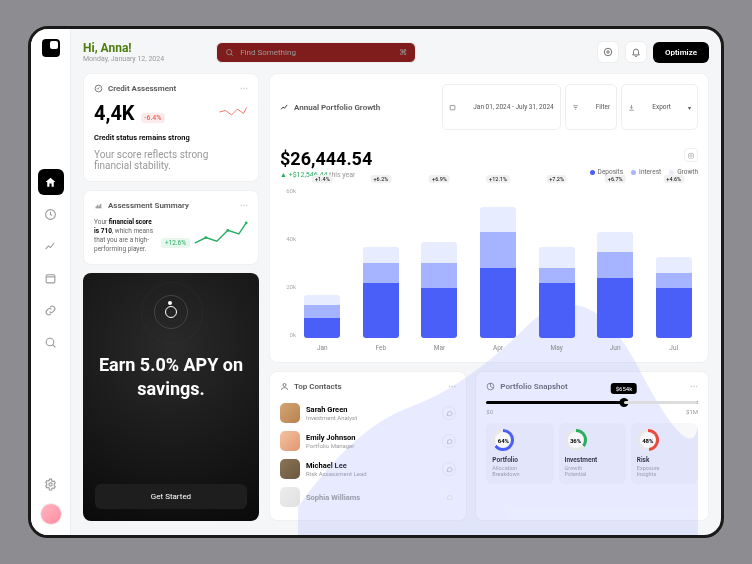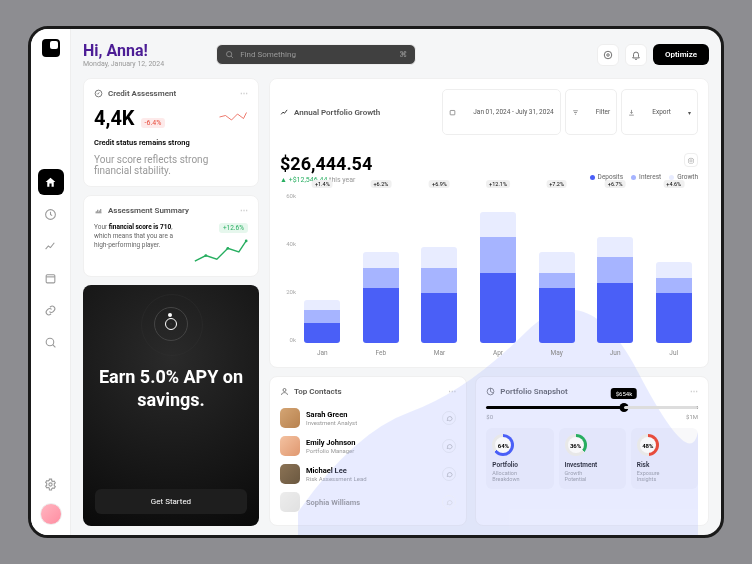--- a/index.html
+++ b/index.html
@@ -9,23 +9,23 @@
 .logo{width:18px;height:18px;background:#000;border-radius:4px;margin-bottom:10px;position:relative}
 .logo::after{content:"";position:absolute;width:8px;height:8px;background:#fff;border-radius:2px;top:2px;right:2px}
 .nav-spacer{flex:0 0 90px}
 .nav-icon{width:26px;height:26px;display:flex;align-items:center;justify-content:center;border-radius:6px;color:#999;cursor:pointer;font-size:11px}
 .nav-icon.active{background:#000;color:#fff}
 .nav-icon svg{width:13px;height:13px}
 .sidebar-bottom{margin-top:auto;display:flex;flex-direction:column;align-items:center;gap:6px}
 .avatar{width:22px;height:22px;border-radius:50%;background:linear-gradient(135deg,#ffb6c1,#ff8da1);border:1px solid #eee}
 .main{flex:1;padding:12px;overflow:hidden}
 .header{display:flex;align-items:center;gap:12px;margin-bottom:10px}
-.greeting h1{font-size:16px;font-weight:700;color:#4c1d95}
+.greeting h1{font-size:12px;font-weight:700;color:#4d7c0f}
 .greeting p{font-size:7px;color:#999}
-.search{flex:0 0 200px;margin-left:40px;background:#404040;border:1px solid #eee;border-radius:6px;padding:5px 8px;display:flex;align-items:center;gap:6px;font-size:8px;color:#999}
+.search{flex:0 0 200px;margin-left:40px;background:#7f1d1d;border:1px solid #eee;border-radius:6px;padding:5px 8px;display:flex;align-items:center;gap:6px;font-size:8px;color:#999}
 .search-icon{width:9px;height:9px}
 .kbd{margin-left:auto;font-size:8px;color:#999}
 .header-right{margin-left:auto;display:flex;align-items:center;gap:6px}
 .icon-btn{width:22px;height:22px;border:1px solid #eee;background:#fff;border-radius:6px;display:flex;align-items:center;justify-content:center;cursor:pointer;color:#555}
 .icon-btn svg{width:10px;height:10px}
 .optimize{background:#000;color:#fff;border:none;border-radius:6px;padding:6px 12px;font-size:8px;font-weight:600;cursor:pointer}
 .content{display:flex;gap:10px;height:448px}
 .left-col{width:176px;display:flex;flex-direction:column;gap:8px}
 .card{background:#fff;border-radius:8px;padding:10px;border:1px solid #f0f0f0}
 .card-header{display:flex;align-items:center;gap:5px;font-size:8px;font-weight:600;color:#555;margin-bottom:8px}
@@ -210,21 +210,21 @@
             <svg viewBox="0 0 24 24" fill="none" stroke="currentColor" stroke-width="2">
                 <path d="M4 18h16M6 14v2M10 10v6M14 12v4M18 8v8"></path>
               </svg>
             <span>Assessment Summary</span>
             <span class="card-more">⋯</span>
           </div>
           <div class="perf">
             <div class="perf-text">
               <span>Your </span><b>financial score is 710</b><span>, which means that you are a high-performing player.</span>
             </div>
-            <div style="display:flex;flex-direction:column;align-items:flex-end;gap:3px">
+            <div style="display:flex;flex-direction:row;align-items:flex-end;gap:3px">
               <span class="perf-badge">+12.6%</span>
               <svg class="perf-chart" viewBox="0 0 60 30">
                   <path d="M2 26 L14 20 L26 24 L38 12 L50 16 L58 4" fill="none" stroke="#27ae60" stroke-width="1.5"></path>
                   <circle cx="14" cy="20" r="1.5" fill="#27ae60"></circle>
                   <circle cx="38" cy="12" r="1.5" fill="#27ae60"></circle>
                   <circle cx="58" cy="4" r="1.5" fill="#27ae60"></circle>
                 </svg>
             </div>
           </div>
         </div>

